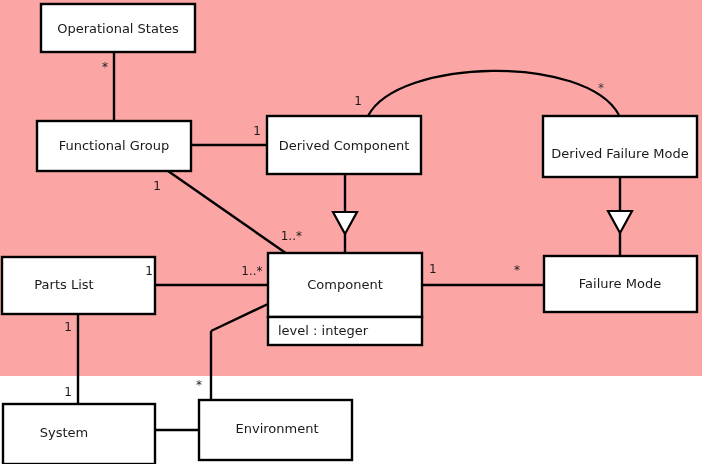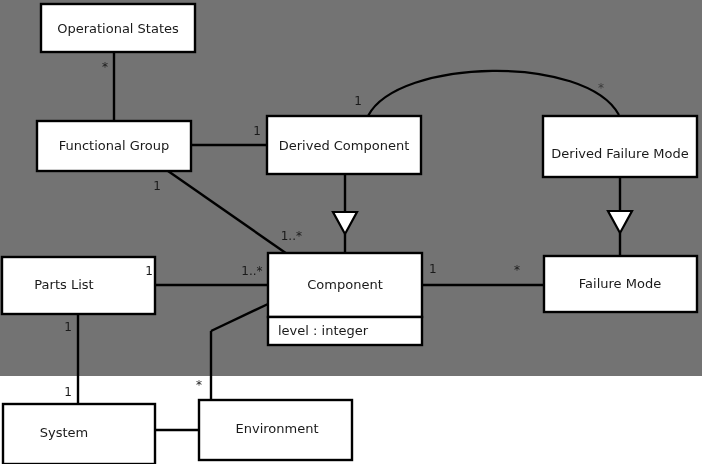--- a/index.html
+++ b/index.html
@@ -10,21 +10,21 @@
   body {
     width: 702px;
     height: 464px;
     font-family: "DejaVu Sans", sans-serif;
     overflow: hidden;
   }
   #diagram-root {
     position: relative;
     width: 702px;
     height: 376px;
-    background: #737373;
+    background: #fca5a5;
   }
   svg#uml-canvas {
     display: block;
     width: 702px;
     height: 464px;
   }
   .uml-box-rect {
     fill: #ffffff;
     stroke: #000000;
     stroke-width: 2.4;

